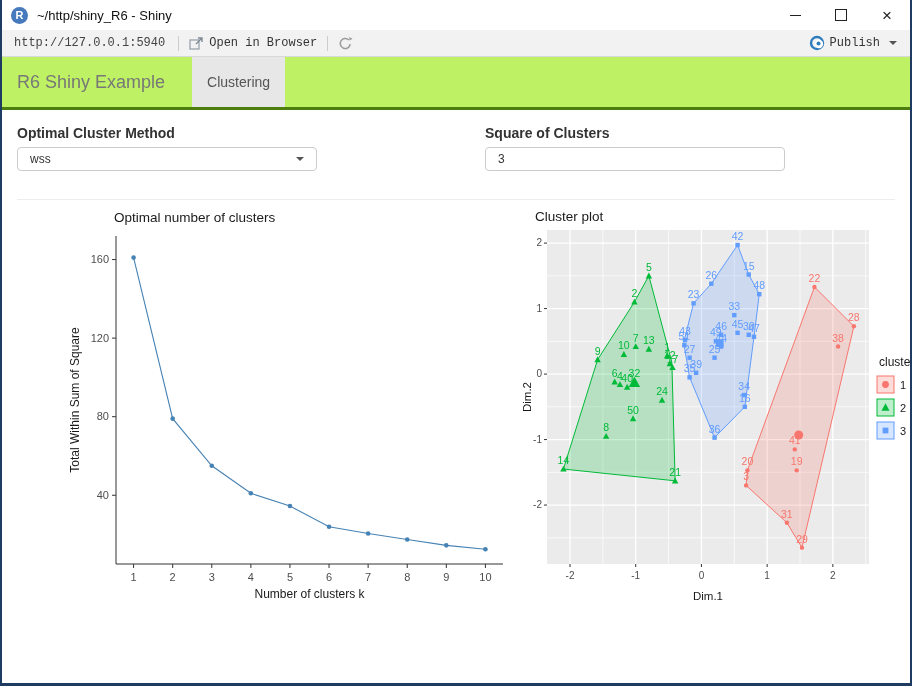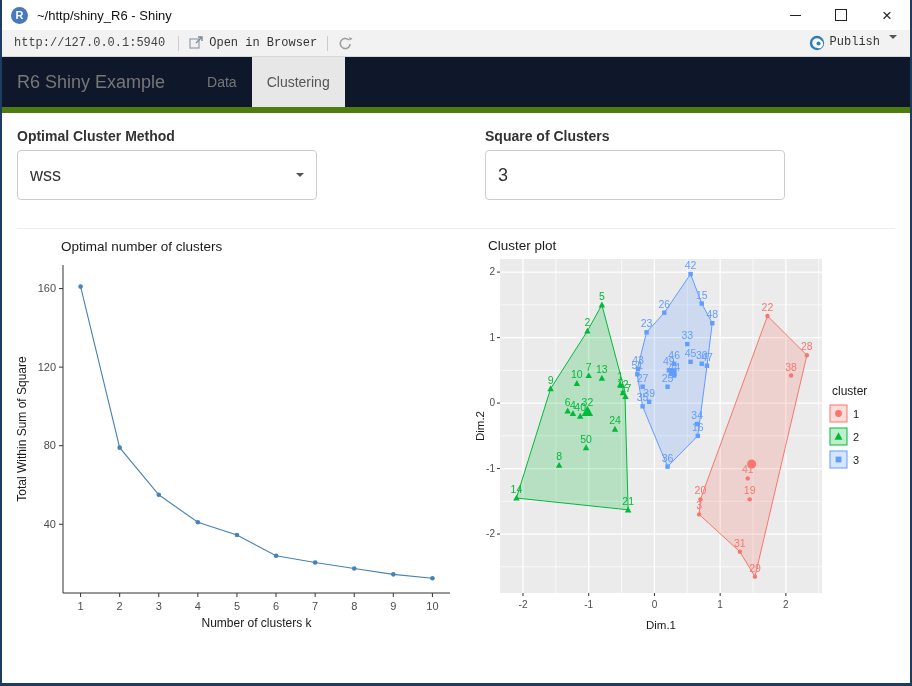--- a/index.html
+++ b/index.html
@@ -10,39 +10,39 @@
   .title{margin-left:9px;font-size:13px;color:#111;}
   .win-controls{margin-left:auto;display:flex;height:100%;}
   .wc{width:46px;display:flex;align-items:center;justify-content:center;cursor:default;}
   .min-glyph{width:11px;border-top:1px solid #222;display:block;}
   .max-glyph{width:10px;height:10px;border:1px solid #222;display:block;}
   .close-glyph{font-size:17px;color:#222;line-height:1;}
   
   .toolbar{height:26px;flex:0 0 26px;background:#f2f2f2;border-bottom:1px solid #d8d8d8;display:flex;align-items:center;padding:0 8px;font-size:12px;color:#333;font-family:Liberation Mono, monospace;}
   .toolbar .url{padding:0 8px 0 4px;color:#444;}
   .sep{width:1px;height:15px;background:#ccc;margin:0 5px;}
-  .tb-btn{display:flex;gap:5px;padding:2px 5px;}
+  .tb-btn{display:flex;align-items:center;gap:5px;padding:2px 5px;}
   .spacer{flex:1;}
   .caret-down{width:0;height:0;border-left:4px solid transparent;border-right:4px solid transparent;border-top:4px solid #555;display:inline-block;margin-left:4px;}
   
-  .navbar{height:50px;flex:0 0 50px;background:#0f172a;border-bottom:6px solid #4d7c0f;display:flex;align-items:stretch;}
+  .navbar{height:50px;flex:0 0 50px;background:#bef264;border-bottom:3px solid #4d7c0f;display:flex;align-items:stretch;}
   .brand{font-size:18px;color:#777;display:flex;align-items:center;padding:0 15px;margin-right:12px;}
   .tab{font-size:14px;color:#777;display:flex;align-items:center;padding:0 15px;}
   .tab.active{background:#e7e7e7;color:#555;}
   
   .content{flex:1;background:#fff;}
   .controls{display:flex;margin-top:15px;gap:28px;}
   .half{width:50%;padding:0 15px;box-sizing:border-box;}
   .half label{display:block;font-size:14px;font-weight:bold;color:#333;margin-bottom:6px;}
-  .select,.text-input{width:300px;height:50px;box-sizing:border-box;border:1px solid #ccc;border-radius:4px;background:#fff;font-size:18px;color:#333;font-family:inherit;}
+  .select,.text-input{width:300px;height:24px;box-sizing:border-box;border:1px solid #ccc;border-radius:4px;background:#fff;font-size:12px;color:#333;font-family:inherit;}
   .select{display:flex;align-items:center;justify-content:space-between;padding:0 12px;}
   .text-input{padding:0 12px;}
   hr{border:none;border-top:1px solid #ededed;margin:28px 15px 6px 15px;}
   .plots{display:flex;}
-  .plot-left{width:50%;padding-left:11px;box-sizing:border-box;}
+  .plot-left{width:50%;padding-left:17px;box-sizing:border-box;margin-left:47px;}
   .plot-right{width:50%;padding-left:18px;box-sizing:border-box;}
   svg text{font-family:"Liberation Sans","DejaVu Sans",sans-serif;}
 </style>
 </head>
 <body>
 
 <div class="window">
 
   <div class="titlebar">
     <span class="r-logo">R</span>
@@ -85,21 +85,20 @@
         <circle cx="9.5" cy="8.5" r="2" fill="#2e7bbd"></circle>
       </svg>
       <span>Publish</span>
       <span class="caret-down"></span>
     </span>
   </div>
 
   <div class="navbar">
     <span class="brand">R6 Shiny Example</span>
     <div id="tabs" style="display:flex;align-items:stretch;">
-        <div class="tab">Data</div>
         <div class="tab active">Clustering</div>
       </div>
   </div>
 
   <div class="content">
     <div class="controls">
       <div class="half">
         <label>Optimal Cluster Method</label>
         <div class="select">
           <span>wss</span>

